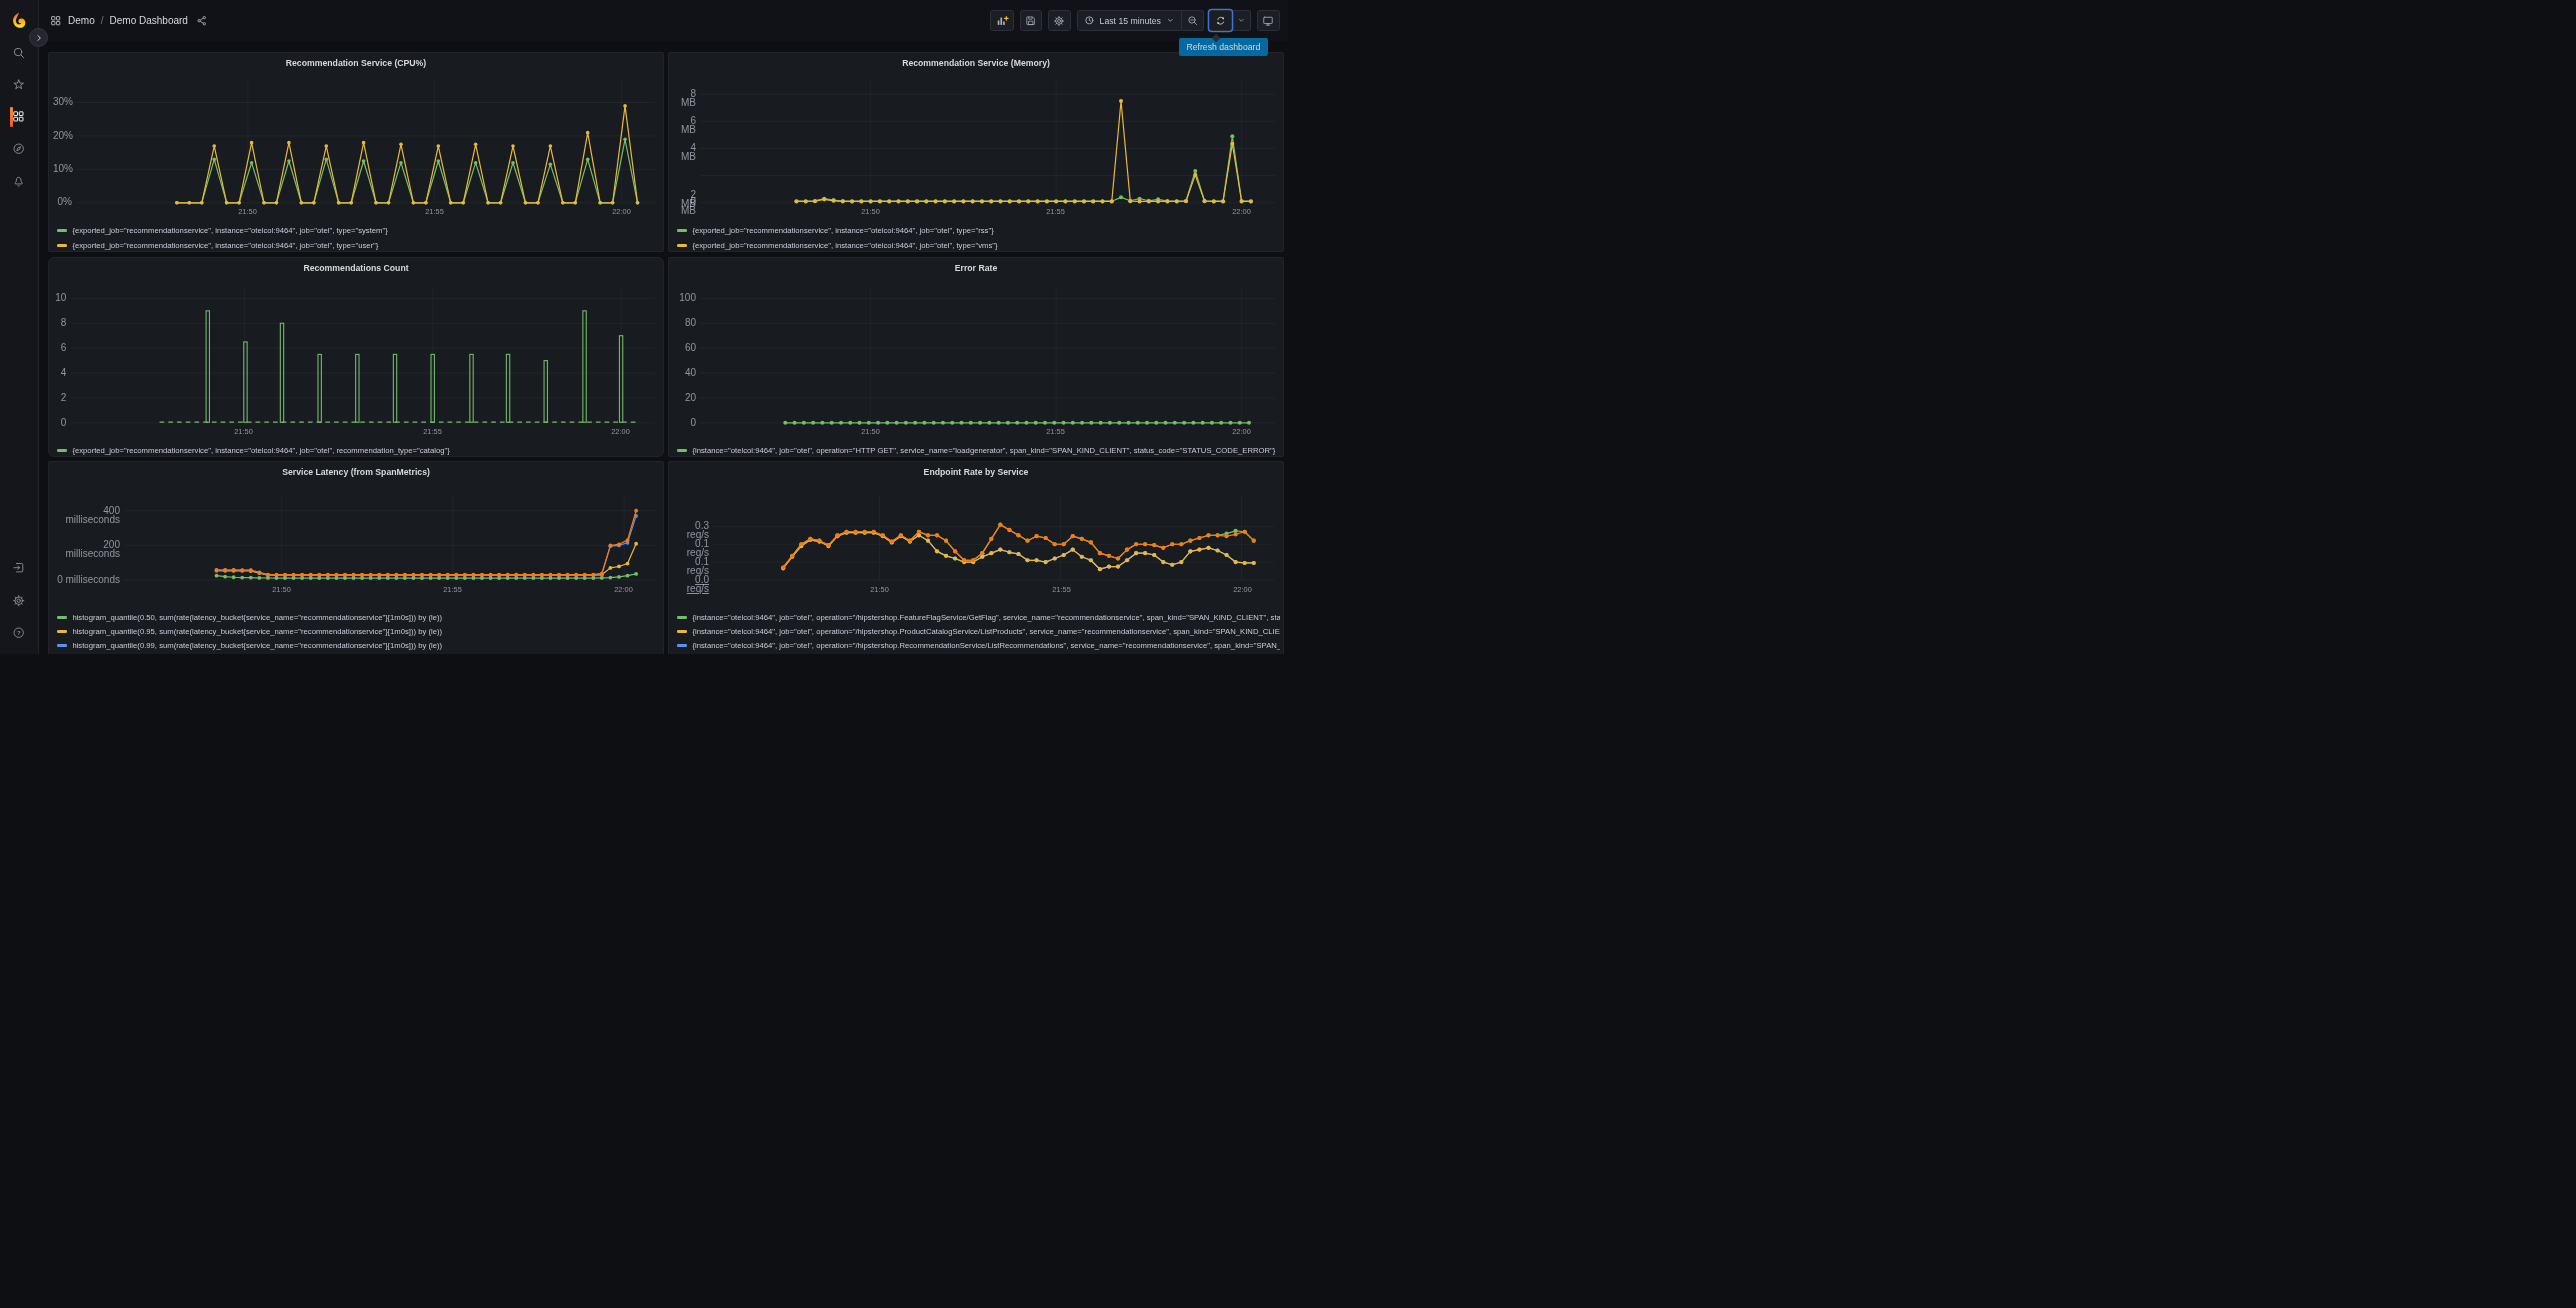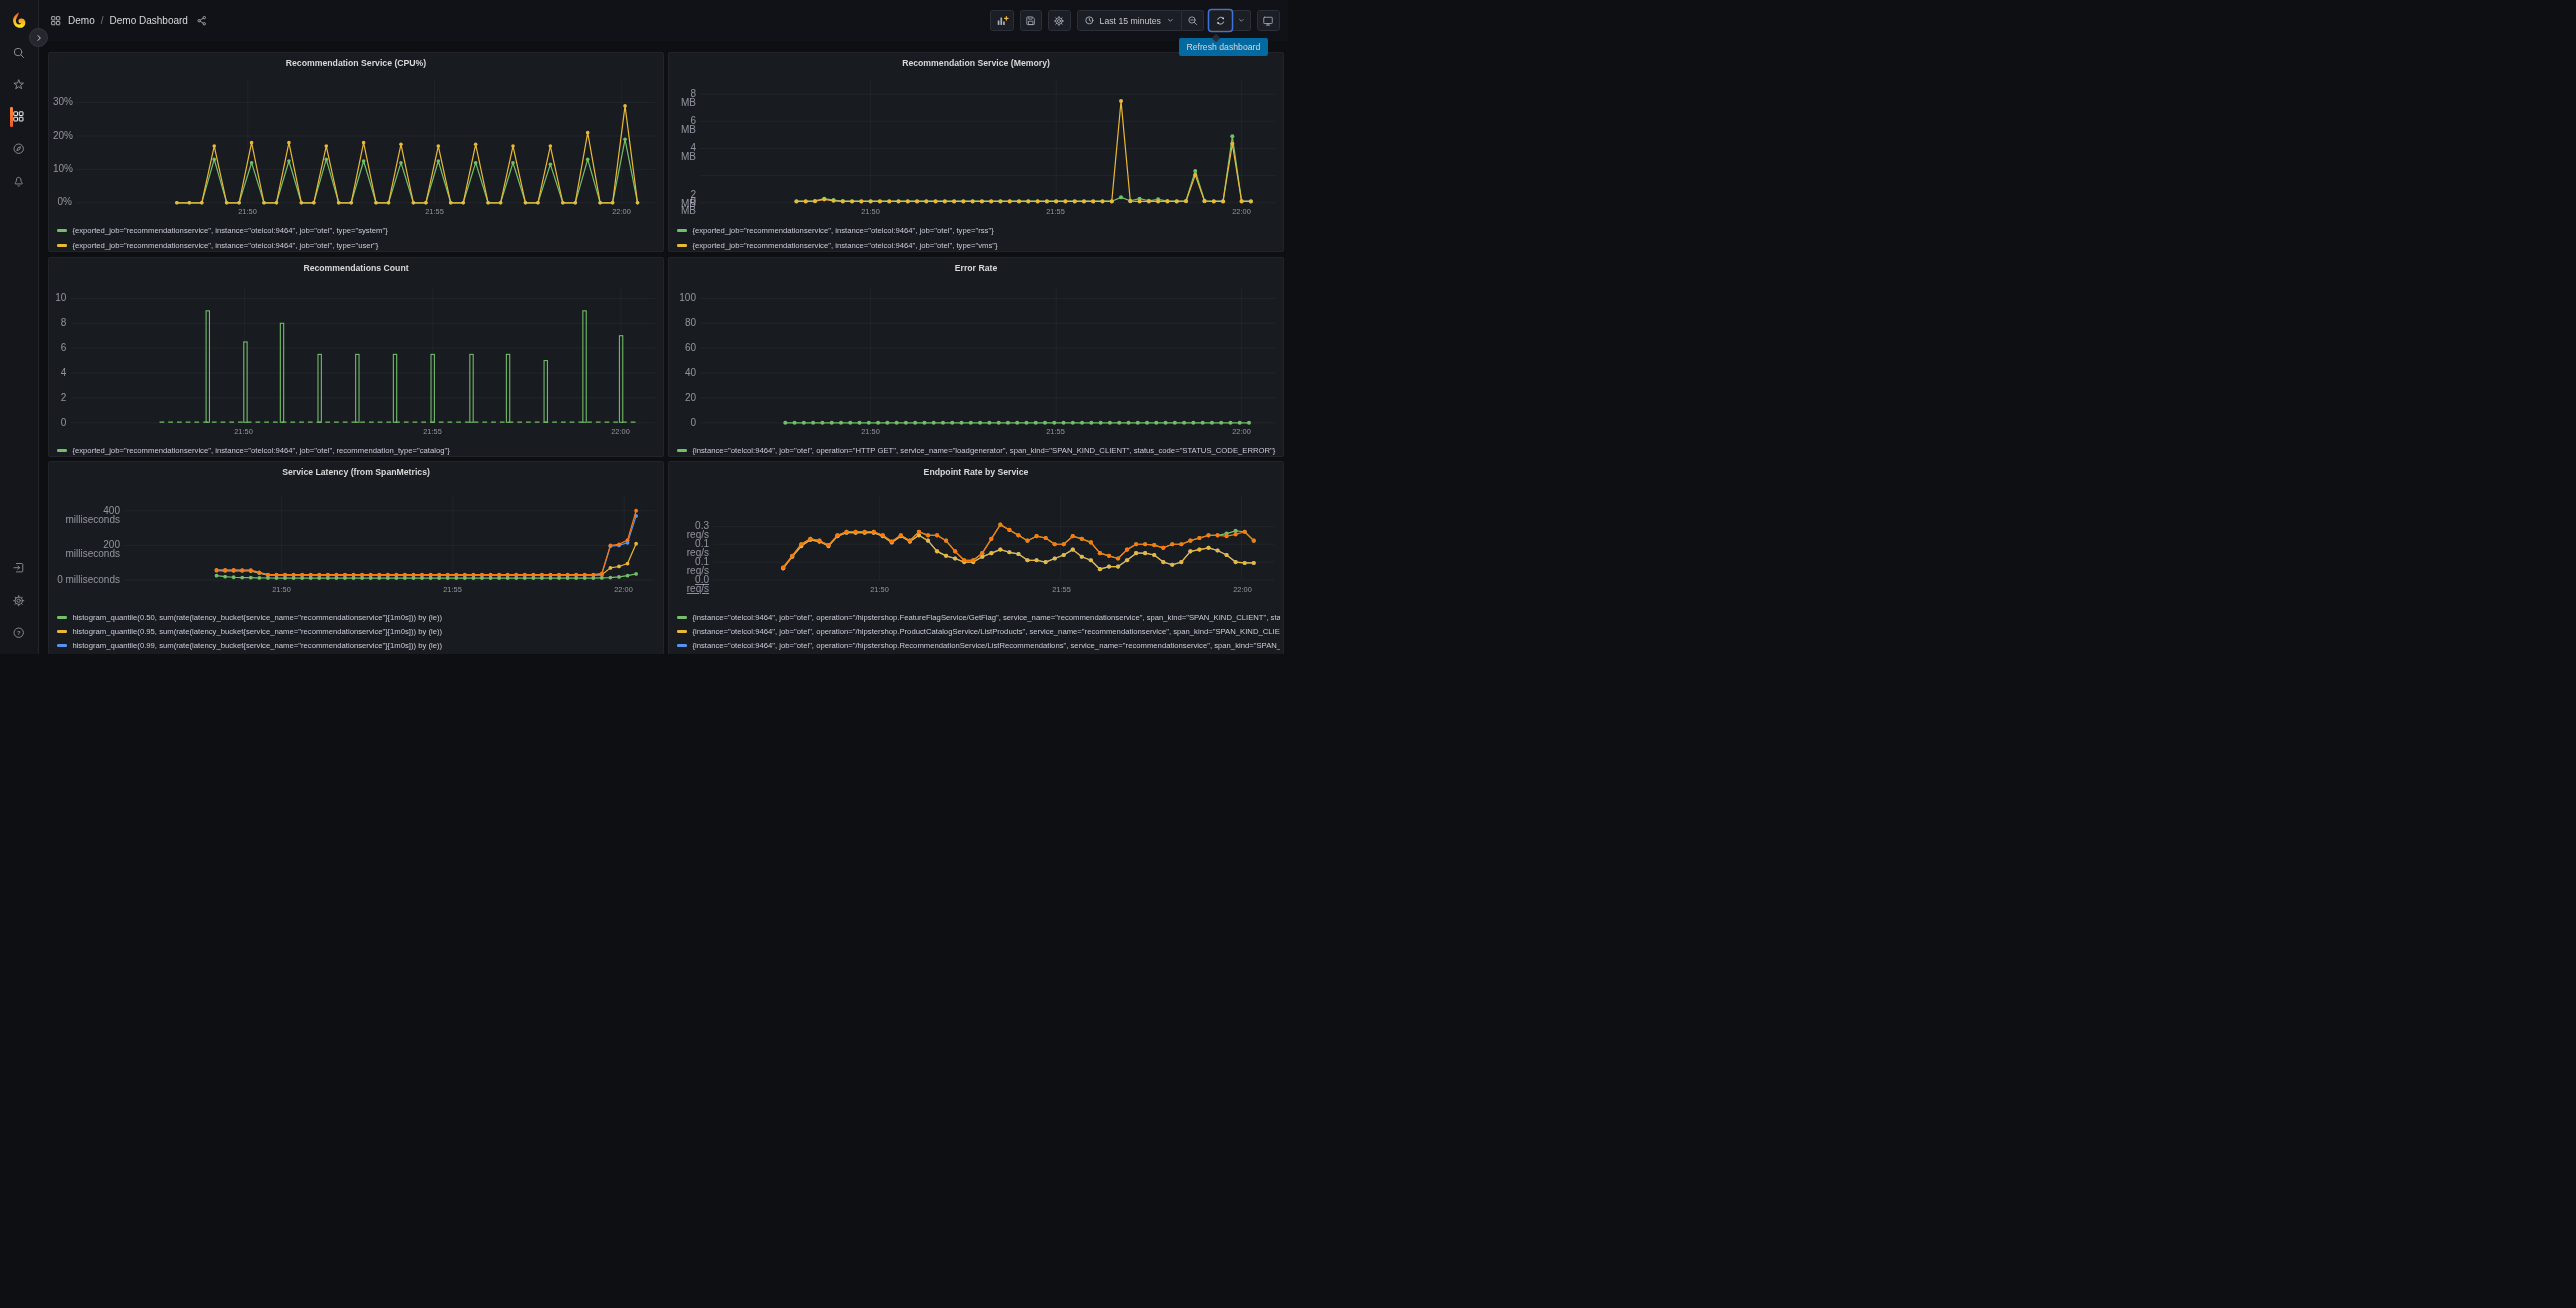--- a/index.html
+++ b/index.html
@@ -33,21 +33,21 @@
   .btn-group .tbtn:last-child{border-radius:0 2.7px 2.7px 0;border-left:none;}
   .tbtn.time{padding:0 6.7px;color:#c9cacd;white-space:nowrap;}
   .tbtn.focused{box-shadow:0 0 0 1.3px #3D73DB;border-radius:2.7px !important;position:relative;z-index:2;color:#d8d9da;}
   
   .tooltip{position:absolute;top:38px;left:1179px;background:#0369a1;border-radius:2px;padding:4px 7.4px;
       font-size:8.7px;color:#D8D9DA;z-index:10;white-space:nowrap;}
   .tooltip .arrow{position:absolute;top:-2.7px;left:34px;width:6px;height:6px;background:#2b2d35;transform:rotate(45deg);}
   
   .panel{position:absolute;width:614px;height:198px;background:#181B1F;border:0.7px solid #23242b;border-radius:1.3px;}
   .pos1{left:48px;top:52px;}  .pos2{left:668px;top:52px;}
-  .pos3{left:48px;top:257px;} .pos4{left:668px;top:257px;}
+  .pos3{left:48px;top:257px;border-radius:6px;} .pos4{left:668px;top:257px;}
   .pos5{left:48px;top:461px;} .pos6{left:668px;top:461px;}
   .ptitle{position:absolute;top:4.7px;left:0;right:0;margin:0;text-align:center;font-size:8.7px;font-weight:600;
       color:#D8D9DA;cursor:pointer;}
   .ylab{position:absolute;left:4px;font-size:10px;color:rgba(204,204,220,0.68);text-align:right;line-height:9.4px;}
   .xlab{position:absolute;width:43px;font-size:7.4px;color:rgba(204,204,220,0.68);text-align:center;line-height:9.4px;}
   .legend{position:absolute;left:0;top:0;right:0;bottom:0;pointer-events:none;overflow:hidden;}
   .lrow{position:absolute;left:8px;right:2.7px;height:13.4px;display:flex;align-items:center;gap:5.4px;
       white-space:nowrap;overflow:hidden;pointer-events:auto;cursor:pointer;}
   .lmark{flex:0 0 10px;width:10px;height:2.7px;border-radius:1.3px;}
   .ltext{font-size:7.7px;color:#CCCCDC;}

